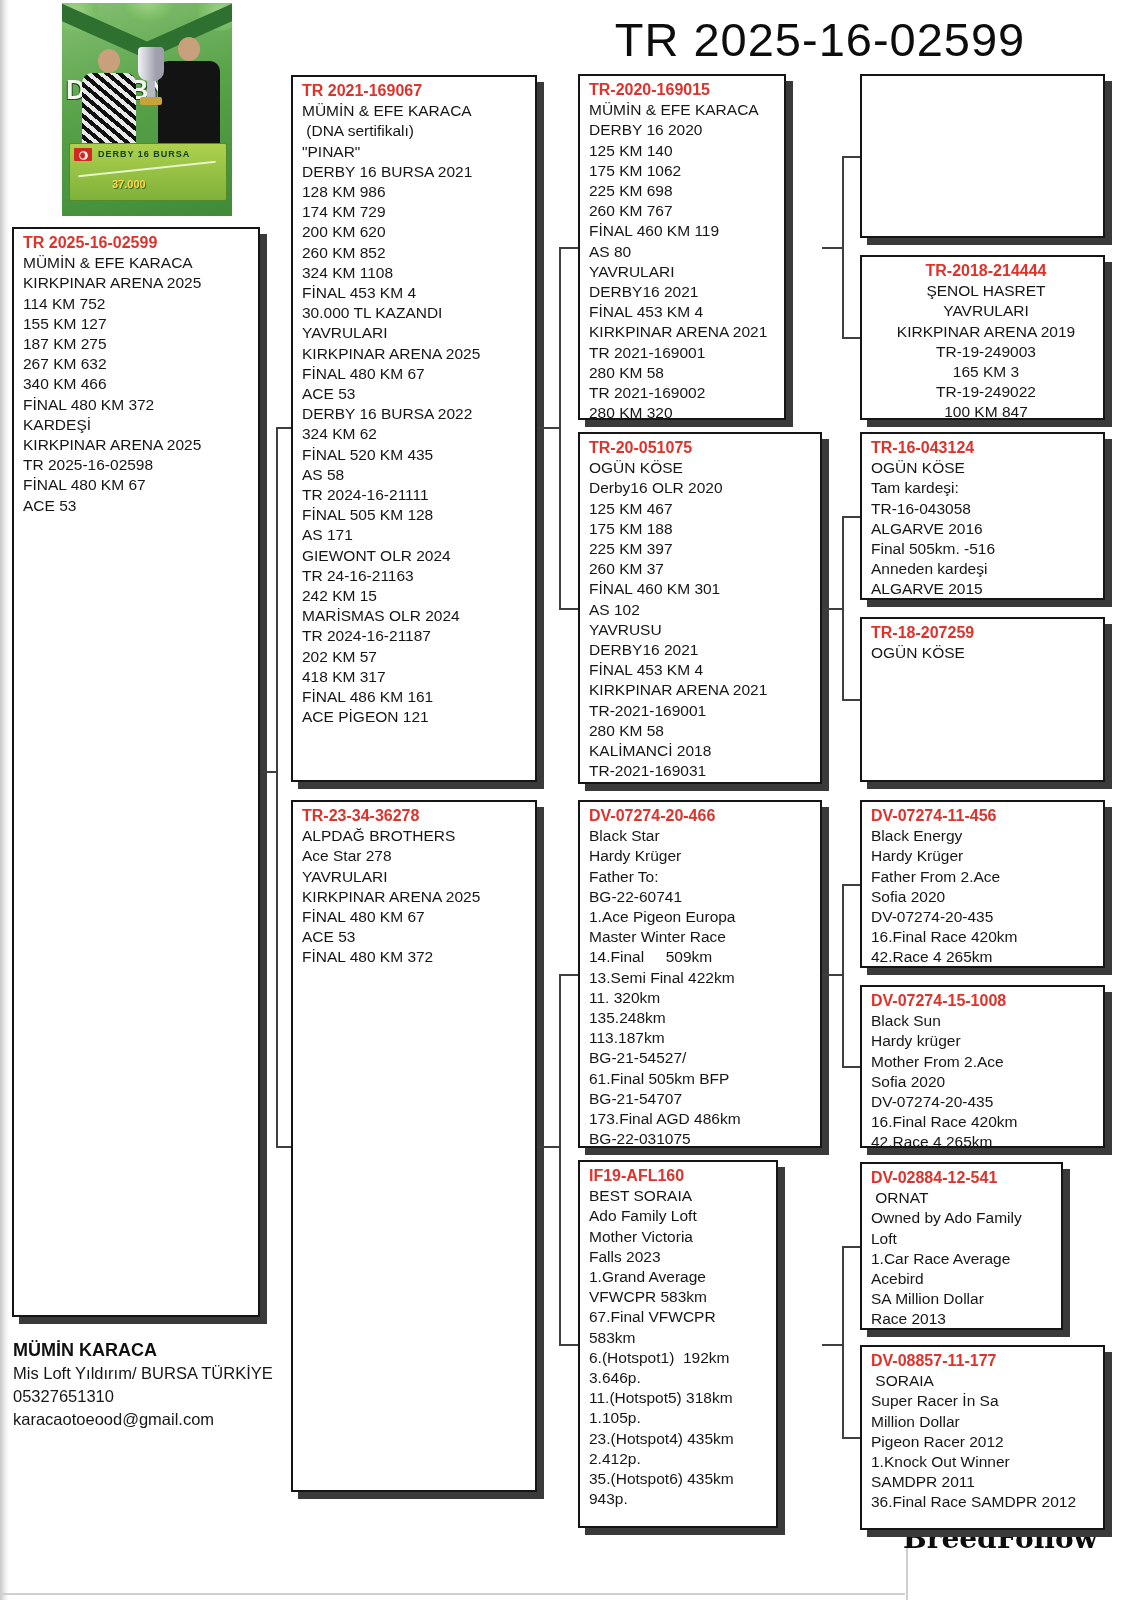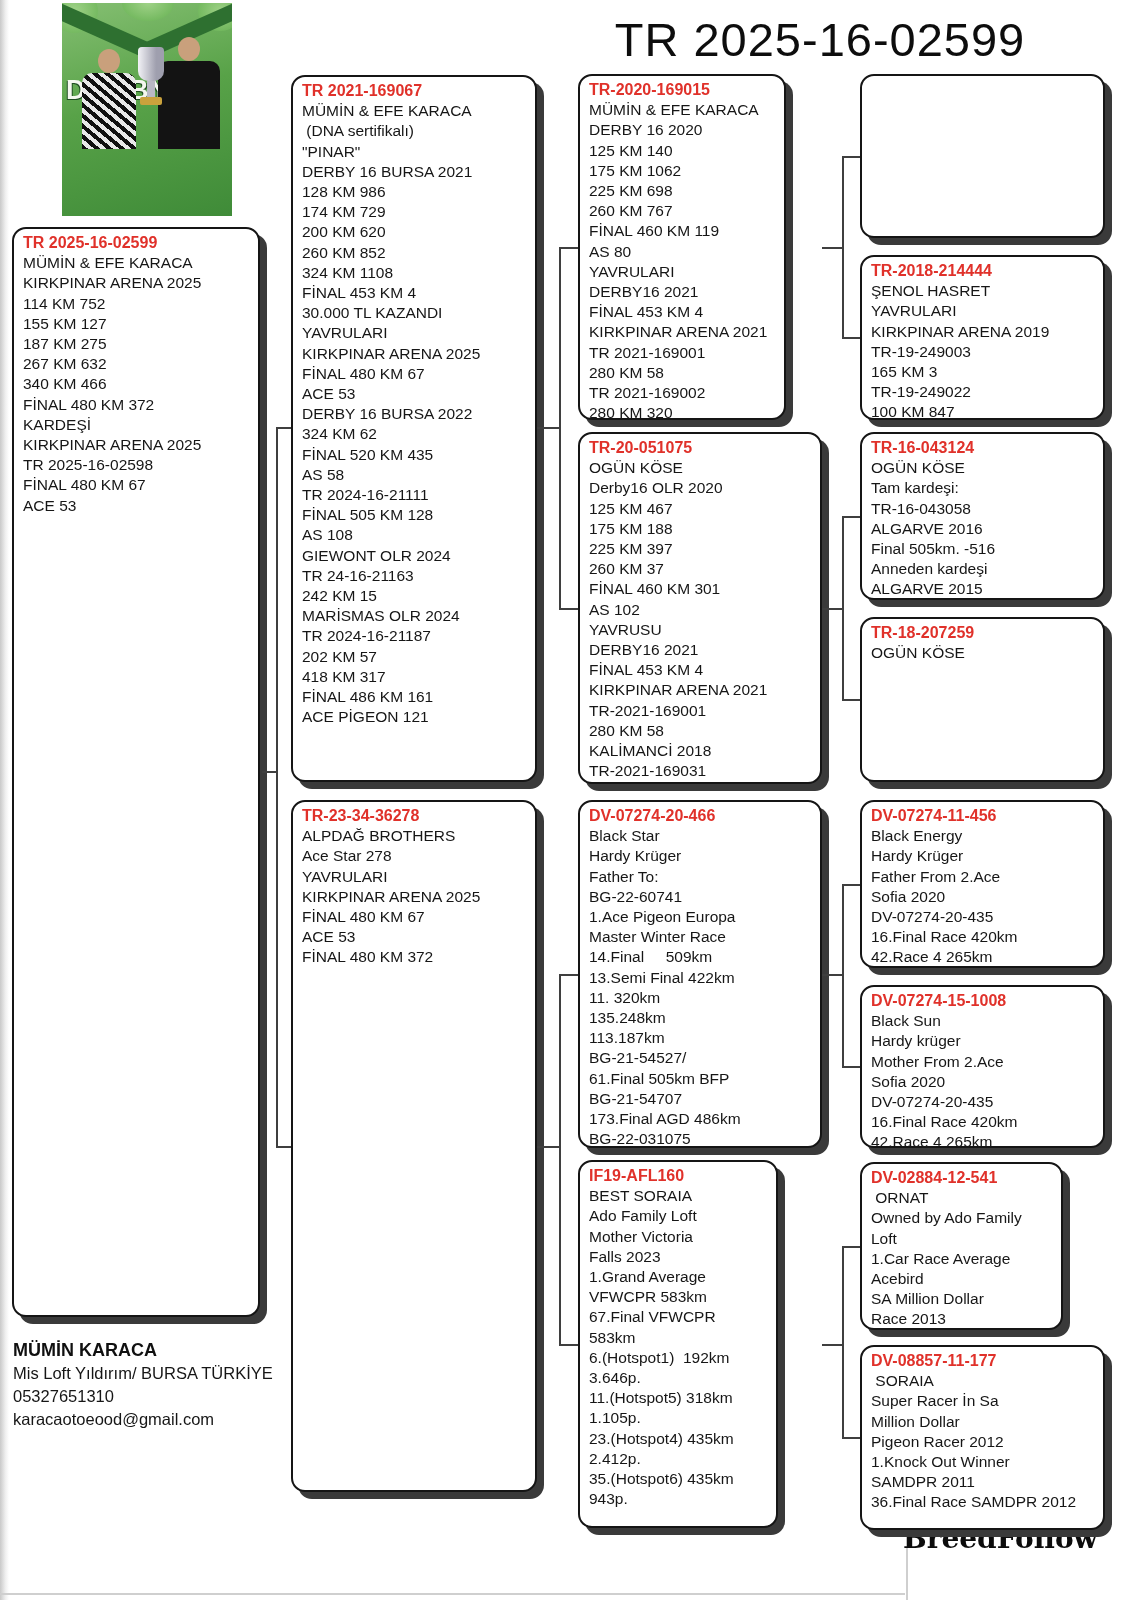--- a/index.html
+++ b/index.html
@@ -11,21 +11,21 @@
   .fold-h{position:absolute;height:2px;background:#cfcfcf;}
   .fold-v{position:absolute;width:2px;background:#cfcfcf;}
 
   
   .title-label{position:absolute;left:293px;top:20px;font-family:"DejaVu Serif",serif;
                font-style:italic;font-weight:700;font-size:30px;color:#221d18;letter-spacing:1px;}
   .ring-number{position:absolute;left:585px;top:12px;width:470px;text-align:center;
                font-size:47px;color:#0d0d0d;letter-spacing:1px;font-weight:400;}
 
   
-  .box{position:absolute;background:#ffffff;border:2px solid #151515;border-radius:14px;
+  .box{position:absolute;background:#ffffff;border:2px solid #151515;border-radius:0;
        box-shadow:7px 7px 0 #3a3a3a;box-sizing:border-box;padding:4px 2px 0 9px;overflow:hidden;}
   .line{display:block;white-space:pre;font-size:15.5px;line-height:20.2px;color:#161616;}
   .code{color:#e0312a;font-weight:700;font-size:16px;}
 
   .connector{position:absolute;background:#3f3f3f;}
 
   
   .contact{position:absolute;left:13px;top:1338px;width:300px;}
   .contact .name{font-size:18px;font-weight:700;color:#101010;line-height:24px;display:block;}
   .contact .row{font-size:16.5px;color:#161616;line-height:23px;display:block;white-space:pre;}
@@ -77,20 +77,26 @@
     <div class="arch-l"></div>
     <div class="arch-r"></div>
     <div class="derby-text">DERBY</div>
     <div class="head" style="left:36px;top:46px;"></div>
     <div class="torso pattern" style="left:20px;top:70px;width:54px;height:76px;"></div>
     <div class="head" style="left:116px;top:34px;"></div>
     <div class="torso black" style="left:96px;top:58px;width:62px;height:88px;"></div>
     <div class="trophy-cup"></div>
     <div class="trophy-stem"></div>
     <div class="trophy-base"></div>
+    <div class="banner">
+      <span class="flag"></span>
+      <span class="banner-title">DERBY 16 BURSA</span>
+      <span class="route"></span>
+      <span class="prize">37.000</span>
+    </div>
   </div>
 
   <div class="ring-number">TR 2025-16-02599</div>
 
   <div class="contact">
     <span class="name">MÜMİN KARACA</span>
     <span class="row">Mis Loft Yıldırım/ BURSA TÜRKİYE</span>
     <span class="row">05327651310</span>
     <span class="row">karacaotoeood@gmail.com</span>
   </div>
@@ -128,21 +134,21 @@
       <span class="line">YAVRULARI</span>
       <span class="line">KIRKPINAR ARENA 2025</span>
       <span class="line">FİNAL 480 KM 67</span>
       <span class="line">ACE 53</span>
       <span class="line">DERBY 16 BURSA 2022</span>
       <span class="line">324 KM 62</span>
       <span class="line">FİNAL 520 KM 435</span>
       <span class="line">AS 58</span>
       <span class="line">TR 2024-16-21111</span>
       <span class="line">FİNAL 505 KM 128</span>
-      <span class="line">AS 108</span>
+      <span class="line">AS 171</span>
       <span class="line">GIEWONT OLR 2024</span>
       <span class="line">TR 24-16-21163</span>
       <span class="line">242 KM 15</span>
       <span class="line">MARİSMAS OLR 2024</span>
       <span class="line">TR 2024-16-21187</span>
       <span class="line">202 KM 57</span>
       <span class="line">418 KM 317</span>
       <span class="line">FİNAL 486 KM 161</span>
       <span class="line">ACE PİGEON 121</span>
     </div>
@@ -226,21 +232,21 @@
       <span class="line">6.(Hotspot1)  192km</span>
       <span class="line">3.646p.</span>
       <span class="line">11.(Hotspot5) 318km</span>
       <span class="line">1.105p.</span>
       <span class="line">23.(Hotspot4) 435km</span>
       <span class="line">2.412p.</span>
       <span class="line">35.(Hotspot6) 435km</span>
       <span class="line">943p.</span>
     </div>
     <div class="box" style="left: 860px; top: 74px; width: 245px; height: 164px;"></div>
-    <div class="box" style="left: 860px; top: 255px; width: 245px; height: 165px;">
+    <div class="box" style="left: 860px; top: 255px; width: 245px; height: 165px; text-align: center;">
       <span class="line code">TR-2018-214444</span>
       <span class="line">ŞENOL HASRET</span>
       <span class="line">YAVRULARI</span>
       <span class="line">KIRKPINAR ARENA 2019</span>
       <span class="line">TR-19-249003</span>
       <span class="line">165 KM 3</span>
       <span class="line">TR-19-249022</span>
       <span class="line">100 KM 847</span>
     </div>
     <div class="box" style="left: 860px; top: 432px; width: 245px; height: 168px;">

